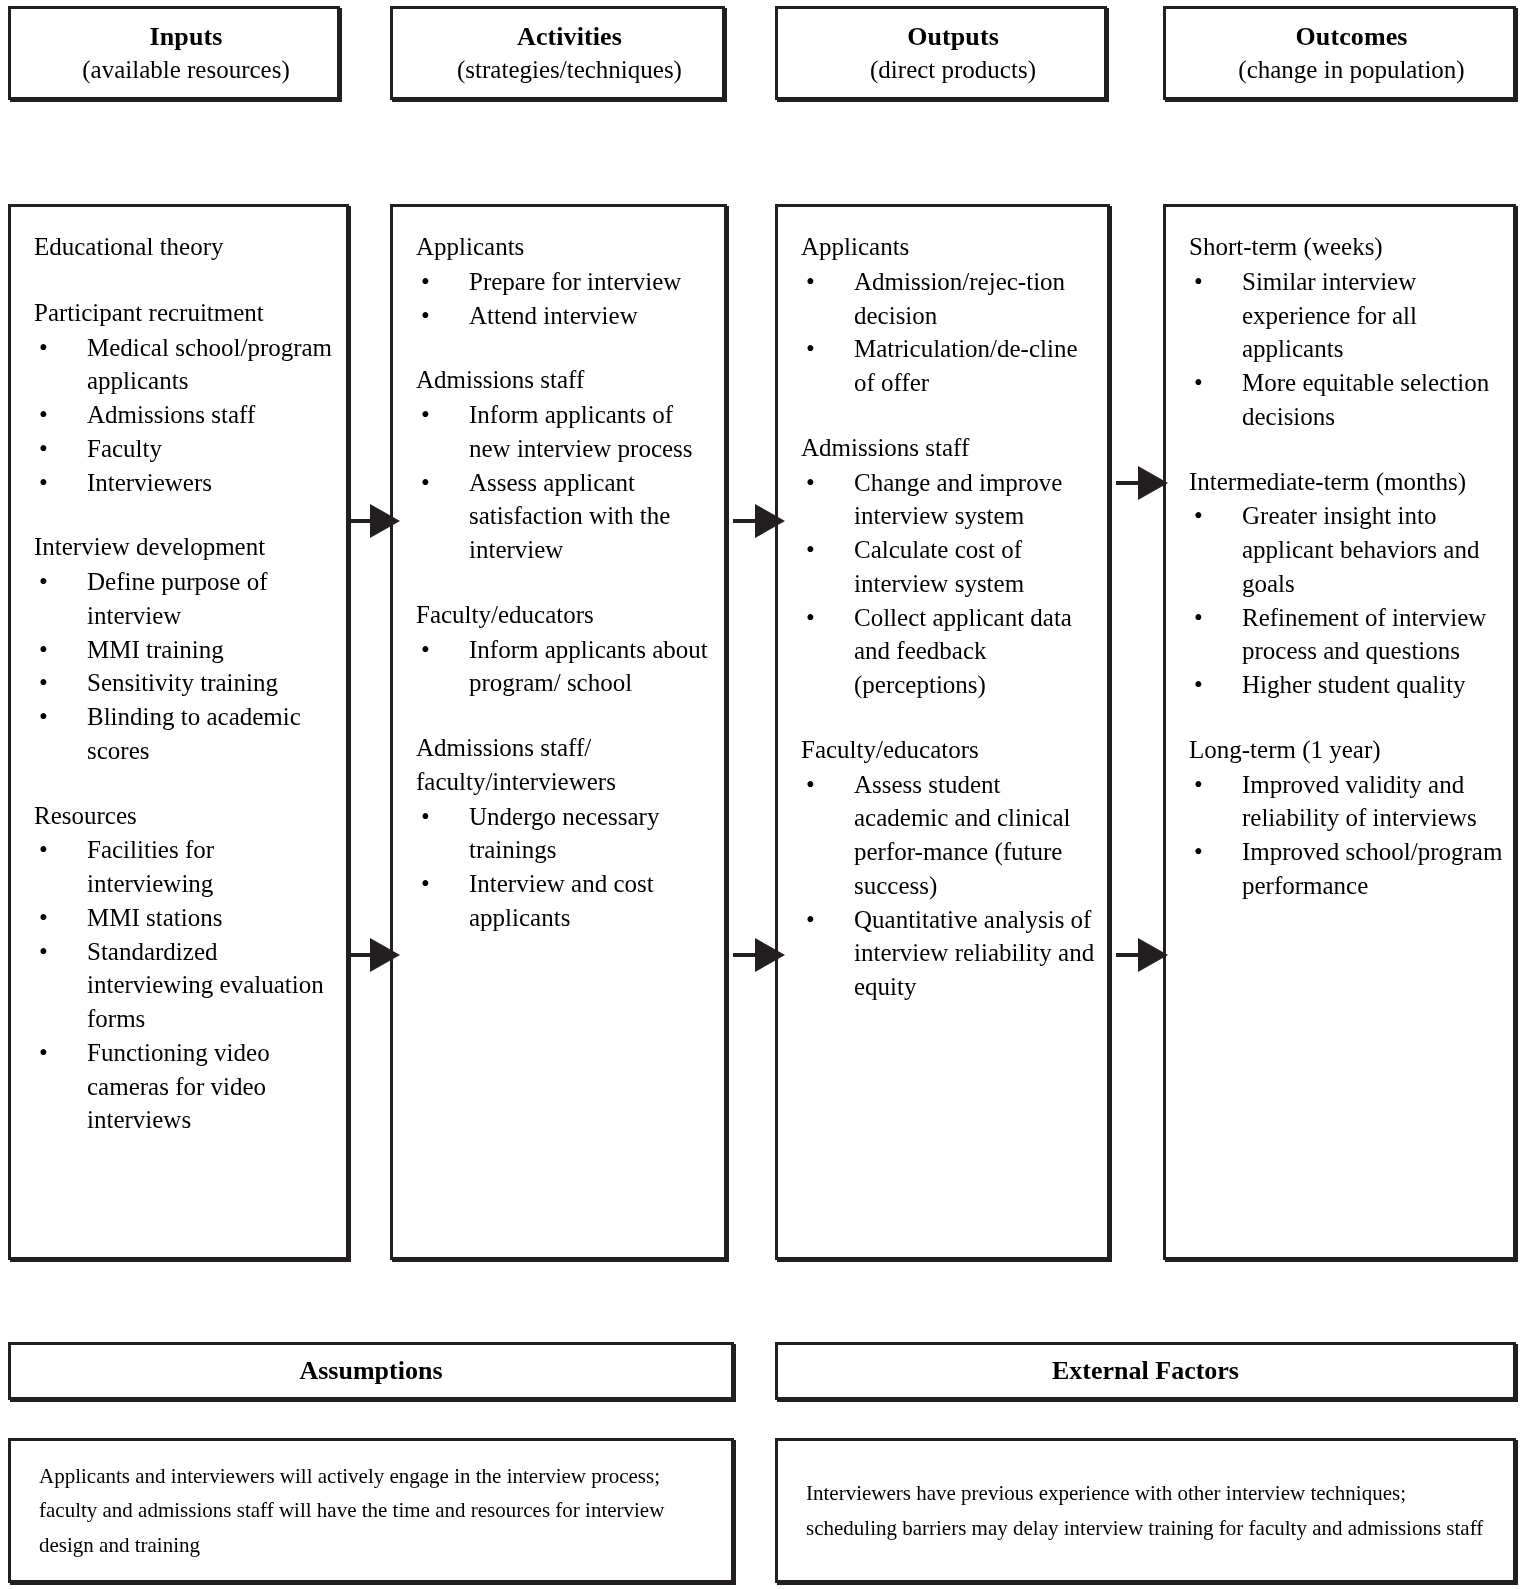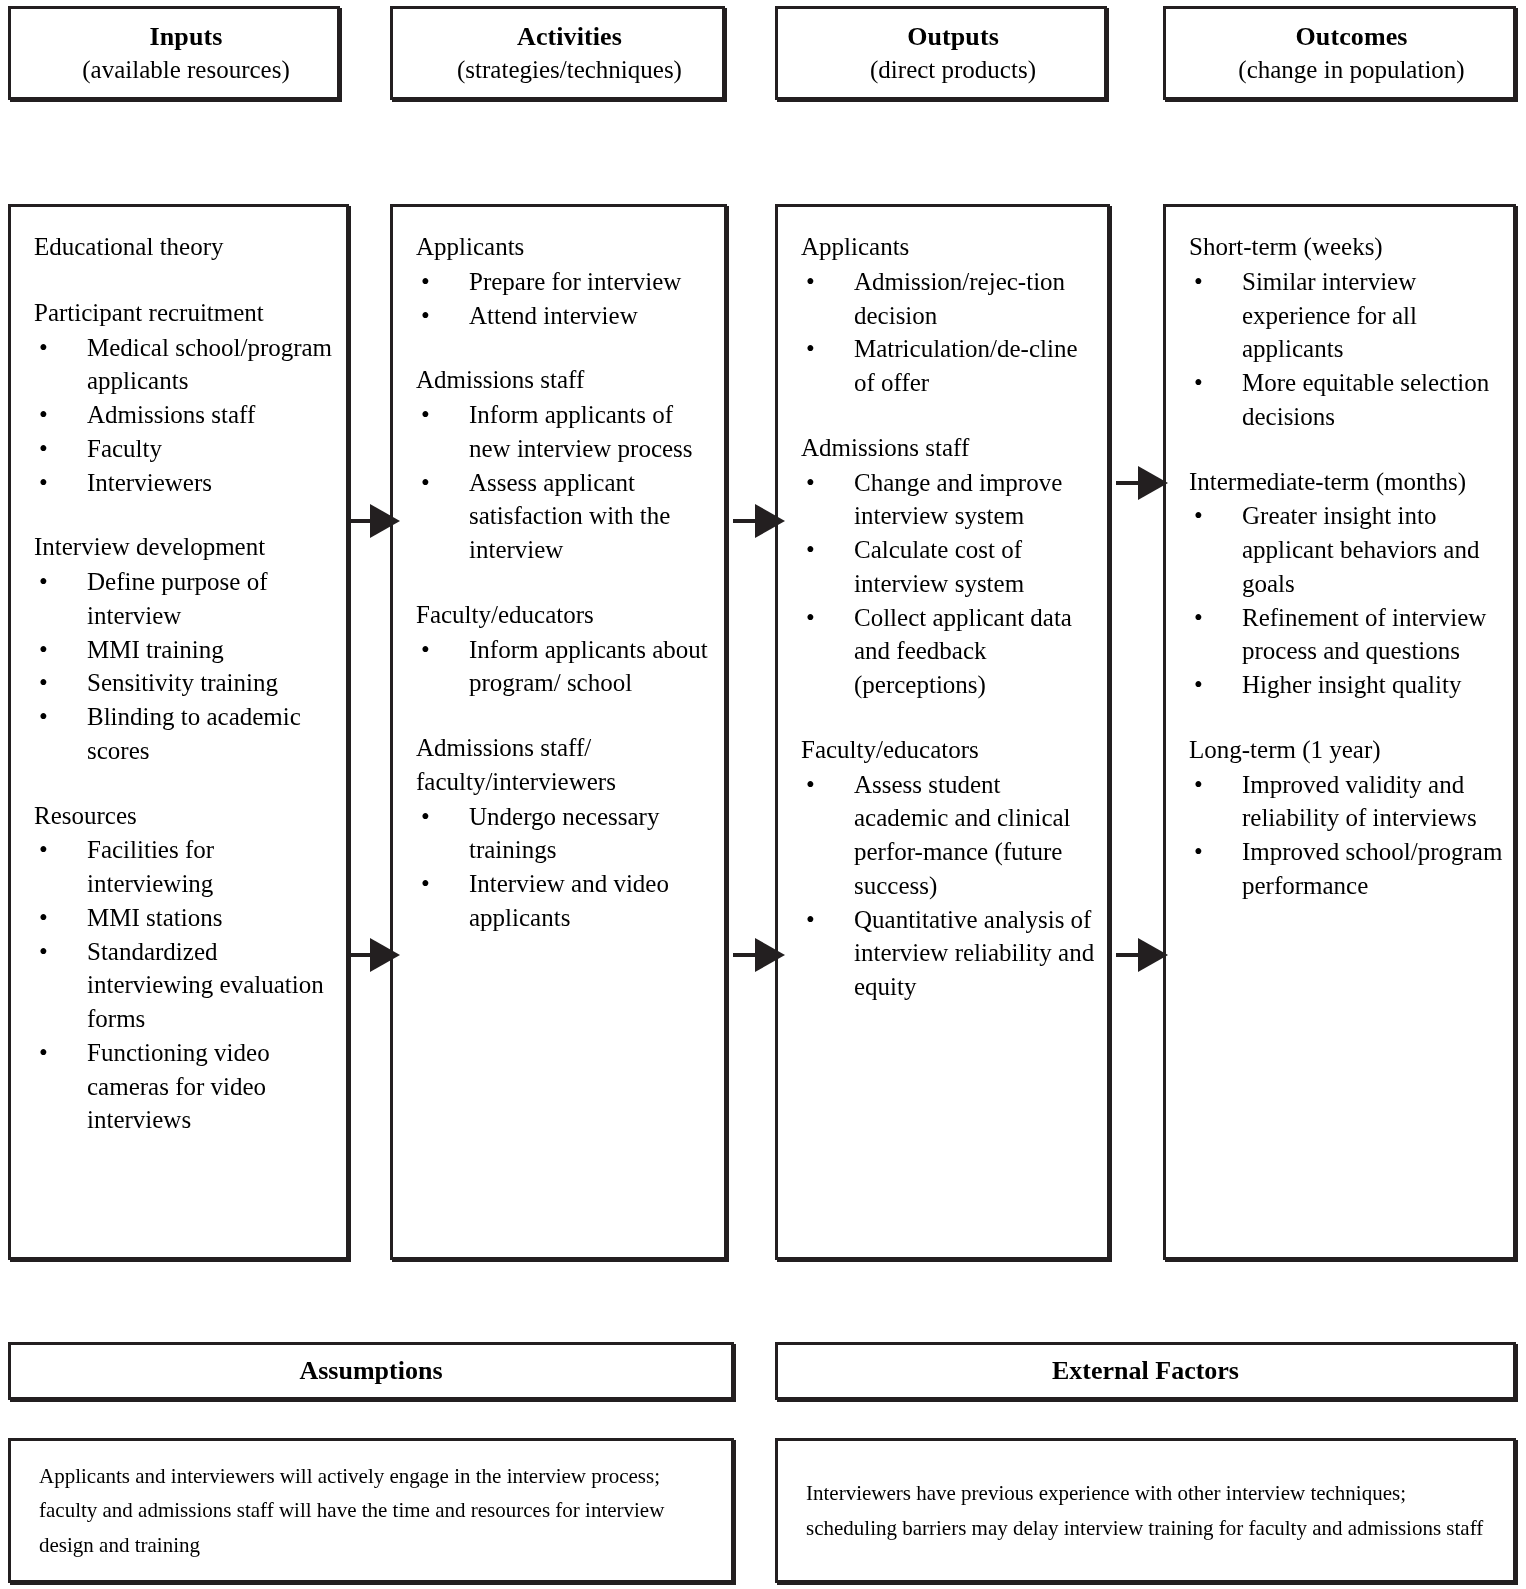--- a/index.html
+++ b/index.html
@@ -176,21 +176,21 @@
         <div class="grp-head">Faculty/educators</div>
         <ul>
           <li><span class="bul">•</span><span>Inform applicants about program/ school</span></li>
         </ul>
       </div>
       <div class="gap"></div>
       <div class="blk">
         <div class="grp-head">Admissions staff/ faculty/interviewers</div>
         <ul>
           <li><span class="bul">•</span><span>Undergo necessary trainings</span></li>
-          <li><span class="bul">•</span><span>Interview and video applicants</span></li>
+          <li><span class="bul">•</span><span>Interview and cost applicants</span></li>
         </ul>
       </div>
     </div>
 
   <div class="box col-body" id="col-outputs" style="left:775px;top:204px;width:335px;height:1056px;">
       <div class="blk">
         <div class="grp-head">Applicants</div>
         <ul>
           <li><span class="bul">•</span><span>Admission/rejec-tion decision</span></li>
           <li><span class="bul">•</span><span>Matriculation/de-cline of offer</span></li>
@@ -222,21 +222,21 @@
           <li><span class="bul">•</span><span>Similar interview experience for all applicants</span></li>
           <li><span class="bul">•</span><span>More equitable selection decisions</span></li>
         </ul>
       </div>
       <div class="gap"></div>
       <div class="blk">
         <div class="grp-head">Intermediate-term (months)</div>
         <ul>
           <li><span class="bul">•</span><span>Greater insight into applicant behaviors and goals</span></li>
           <li><span class="bul">•</span><span>Refinement of interview process and questions</span></li>
-          <li><span class="bul">•</span><span>Higher insight quality</span></li>
+          <li><span class="bul">•</span><span>Higher student quality</span></li>
         </ul>
       </div>
       <div class="gap"></div>
       <div class="blk">
         <div class="grp-head">Long-term (1 year)</div>
         <ul>
           <li><span class="bul">•</span><span>Improved validity and reliability of interviews</span></li>
           <li><span class="bul">•</span><span>Improved school/program performance</span></li>
         </ul>
       </div>

